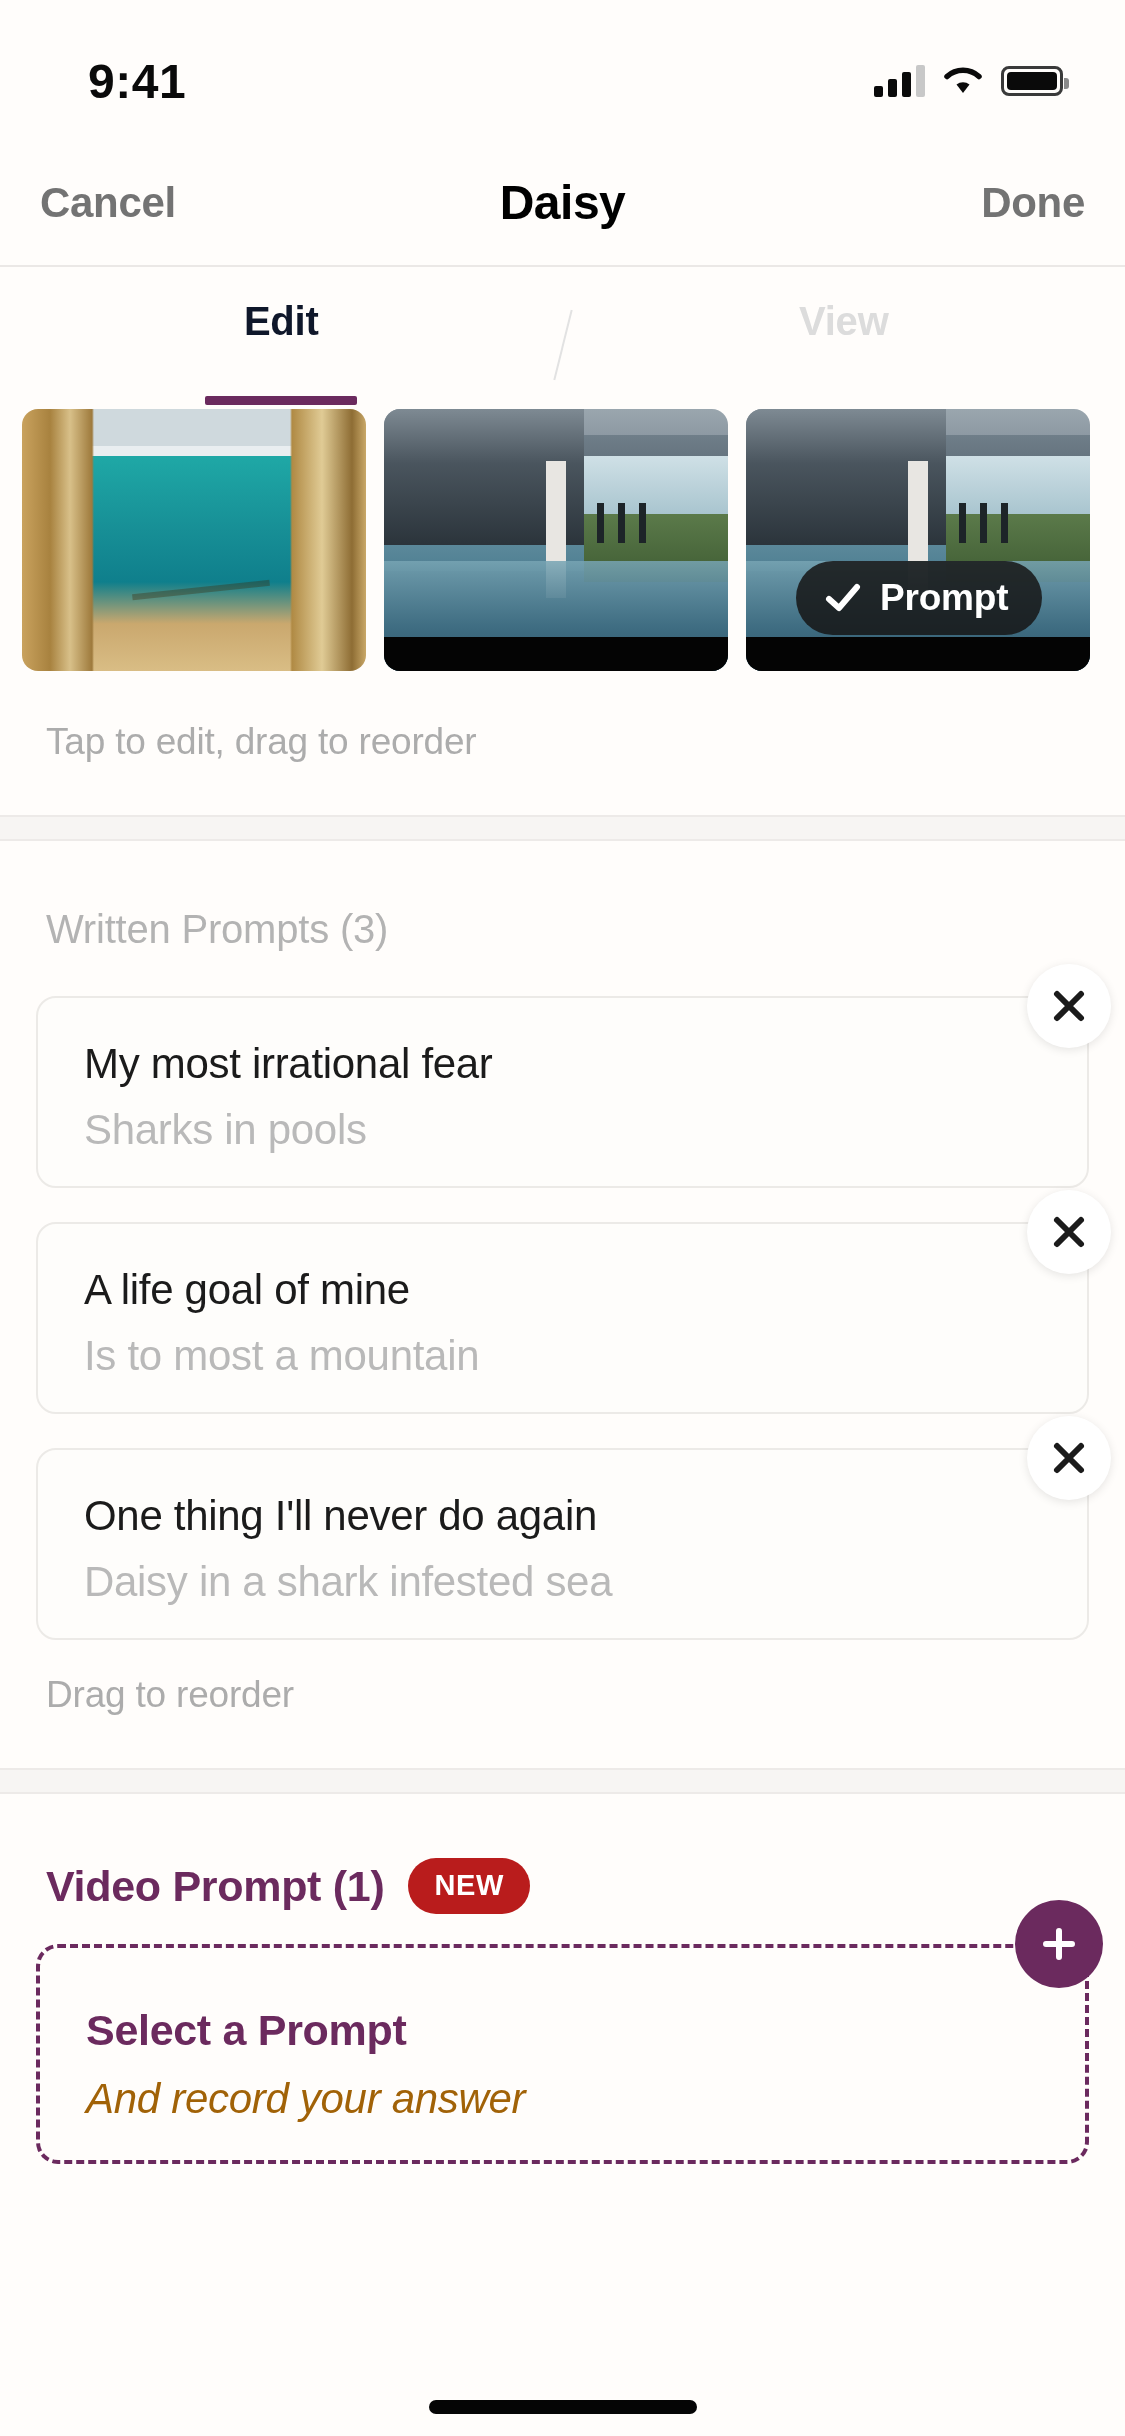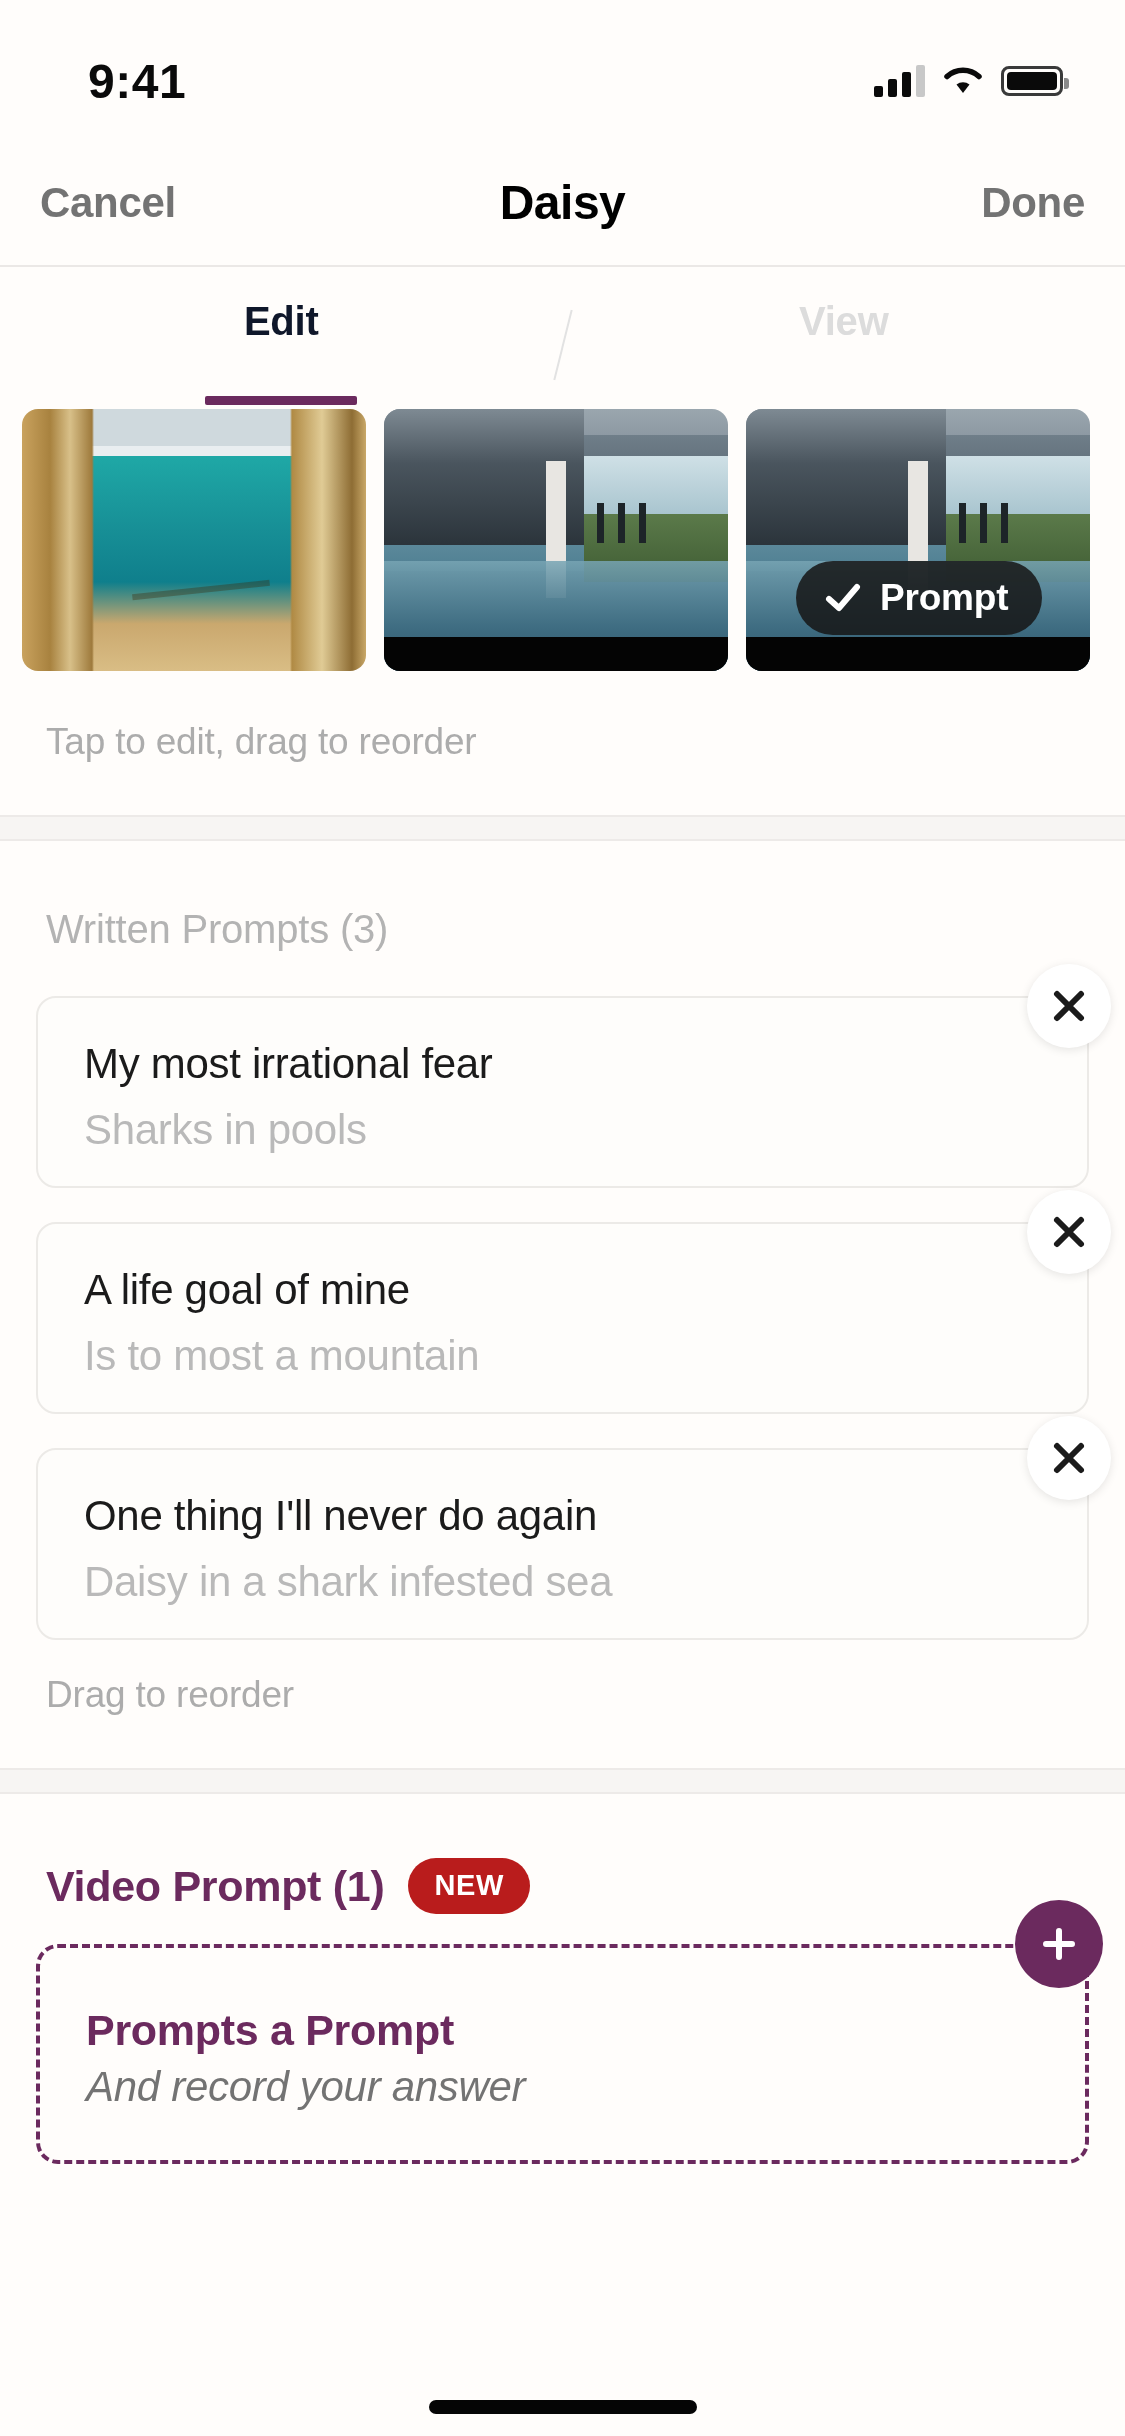--- a/index.html
+++ b/index.html
@@ -337,23 +337,23 @@
   }
   .video-box-title {
     font-size: 43px;
     font-weight: 700;
     color: #6b2a5e;
     letter-spacing: -0.3px;
   }
   .video-box-sub {
     font-size: 42px;
     font-style: italic;
-    color: #737373;
+    color: #a16207;
     letter-spacing: -0.3px;
-    margin-top: 8px;
+    margin-top: 20px;
   }
   .fab {
     position: absolute;
     right: 22px;
     top: -14px;
     width: 88px;
     height: 88px;
     border-radius: 50%;
     background: #6b2a5e;
     display: flex;
@@ -502,21 +502,21 @@
   <div class="separator"></div>
 
   <div class="section">
     <div class="video-head">
       <span class="video-title">Video Prompt (1)</span>
       <span class="new-badge">NEW</span>
     </div>
 
     <div class="video-box-wrap">
       <div class="video-box">
-        <div class="video-box-title">Prompts a Prompt</div>
+        <div class="video-box-title">Select a Prompt</div>
         <div class="video-box-sub">And record your answer</div>
       </div>
       <div class="fab">
         <svg viewBox="0 0 40 40">
           <path d="M20 7 L20 33 M7 20 L33 20" stroke="#ffffff" stroke-width="6" stroke-linecap="round"></path>
         </svg>
       </div>
     </div>
   </div>
 

